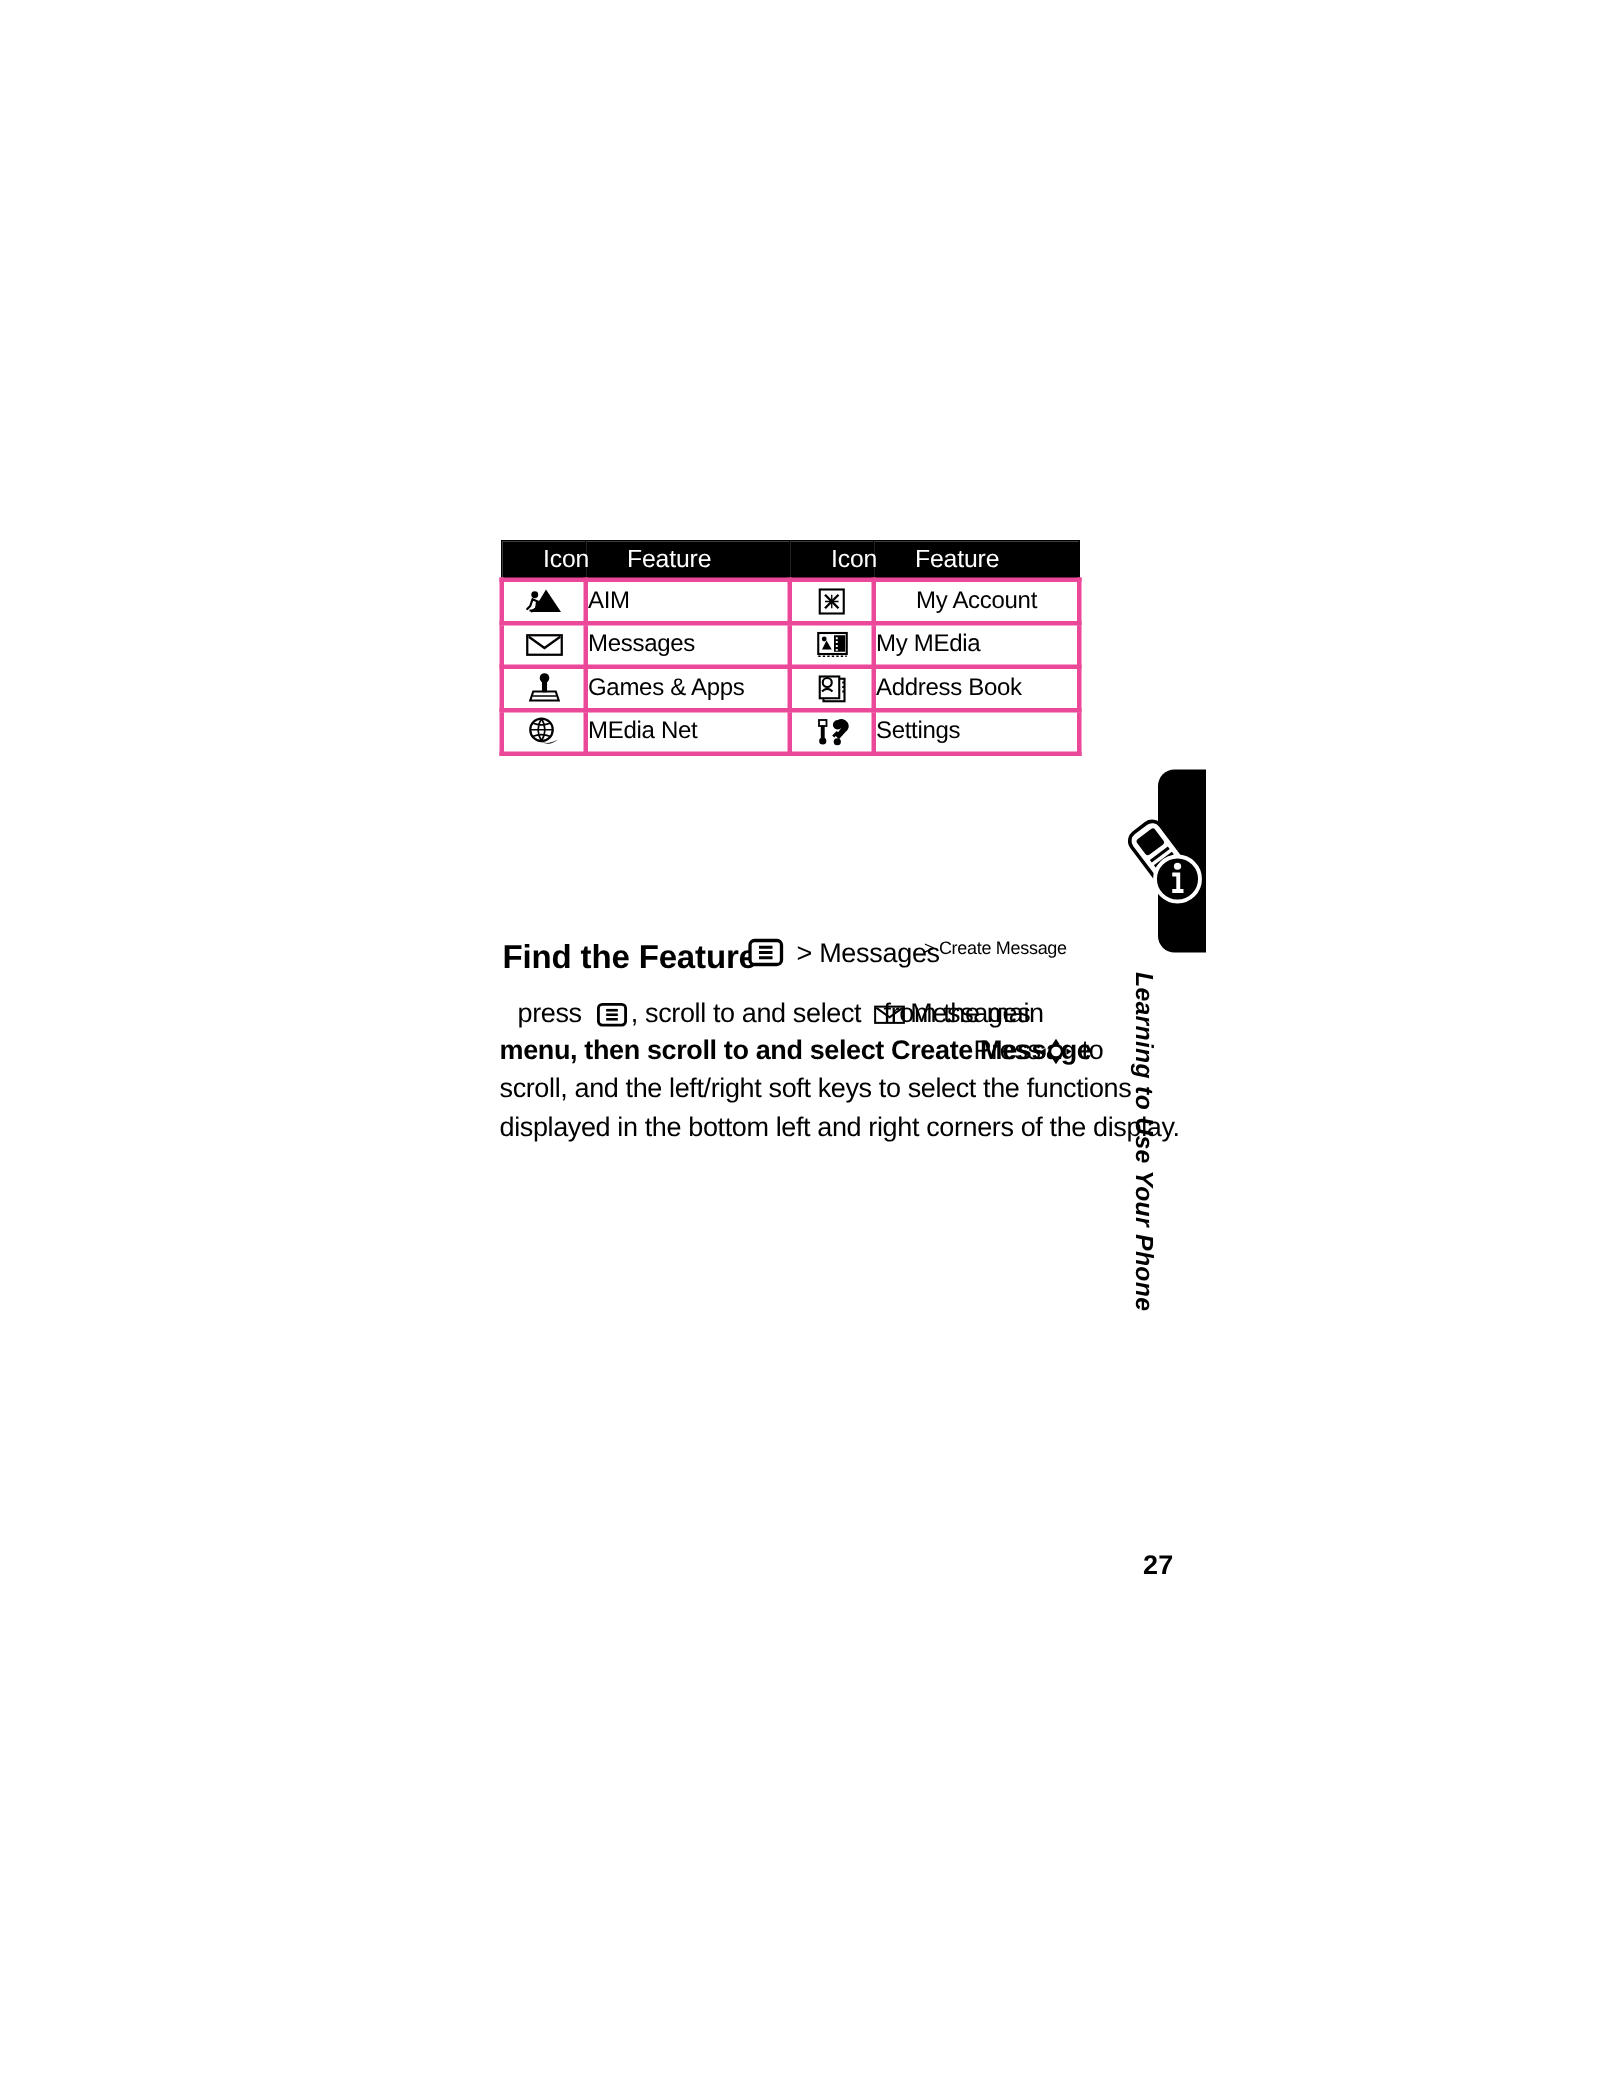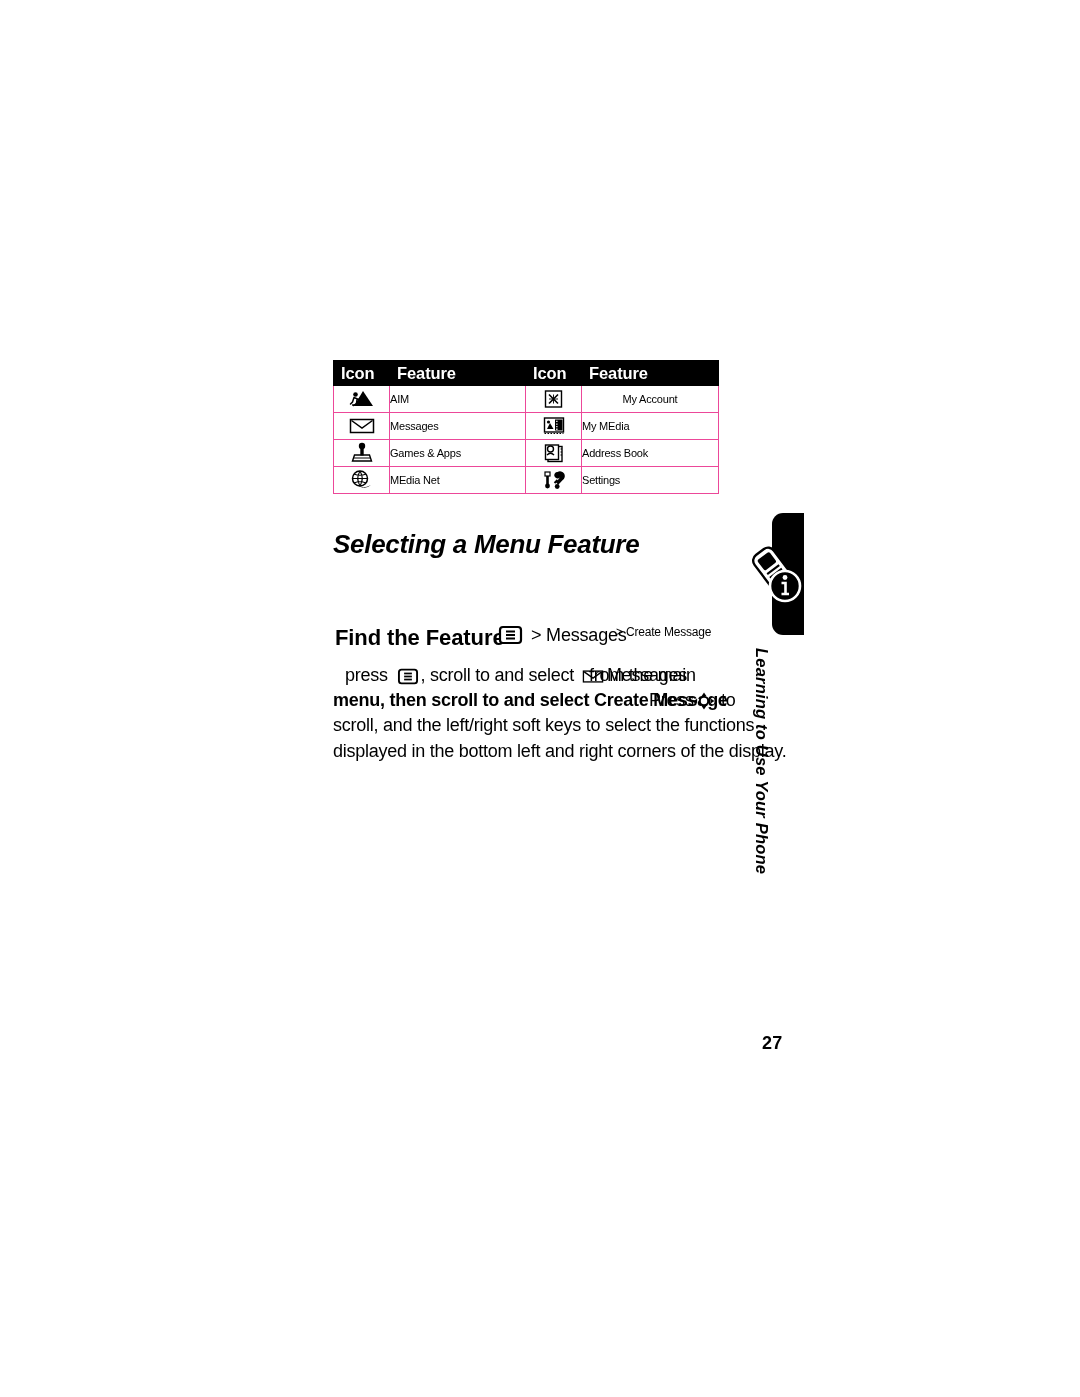--- a/index.html
+++ b/index.html
@@ -27,36 +27,36 @@
   .feature-table {
     position: absolute;
     left: 333px;
     top: 360px;
     width: 385px;
     border-collapse: collapse;
     table-layout: fixed;
     border: 1px solid #3d3d3d;
   }
   .feature-table td, .feature-table th {
-    border: 1px solid #ec4899;
+    border: 3px solid #ec4899;
     padding: 0;
     height: 26px;
     vertical-align: middle;
-    font-size: 11px;
+    font-size: 16px;
     font-weight: normal;
   }
   .feature-table thead th {
     background: #000000;
     color: #ffffff;
-    font-weight: bold;
+    font-weight: normal;
     font-size: 16.5px;
     height: 24px;
     border: 1px solid #000000;
     text-align: left;
-    padding-left: 7px;
+    padding-left: 27px;
     letter-spacing: -0.1px;
   }
   .col-icon { width: 56px; }
   .col-feat { width: 136px; }
   .col-icon2 { width: 56px; }
   .col-feat2 { width: 137px; }
 
   .cell-icon {
     text-align: center;
   }
@@ -319,21 +319,20 @@
               <path d="M11.5 14 l3 -3" stroke="#000" stroke-width="2"></path>
             </svg>
           </span>
         </td>
         <td class="cell-text">Settings</td>
       </tr>
 
     </tbody>
   </table>
 
-  <div class="section-heading">Selecting a Menu Feature</div>
 
 
   <div class="find-row">
     <span class="find-label">Find the Feature</span>
     <span class="find-menuicon">
       <svg width="25" height="22" viewBox="0 0 25 22">
         <rect x="2" y="3" width="21" height="16" rx="3" fill="#fff" stroke="#000" stroke-width="2.2"></rect>
         <rect x="8" y="6.5" width="9" height="2" fill="#000"></rect>
         <rect x="8" y="10" width="9" height="2" fill="#000"></rect>
         <rect x="8" y="13.5" width="9" height="2" fill="#000"></rect>

